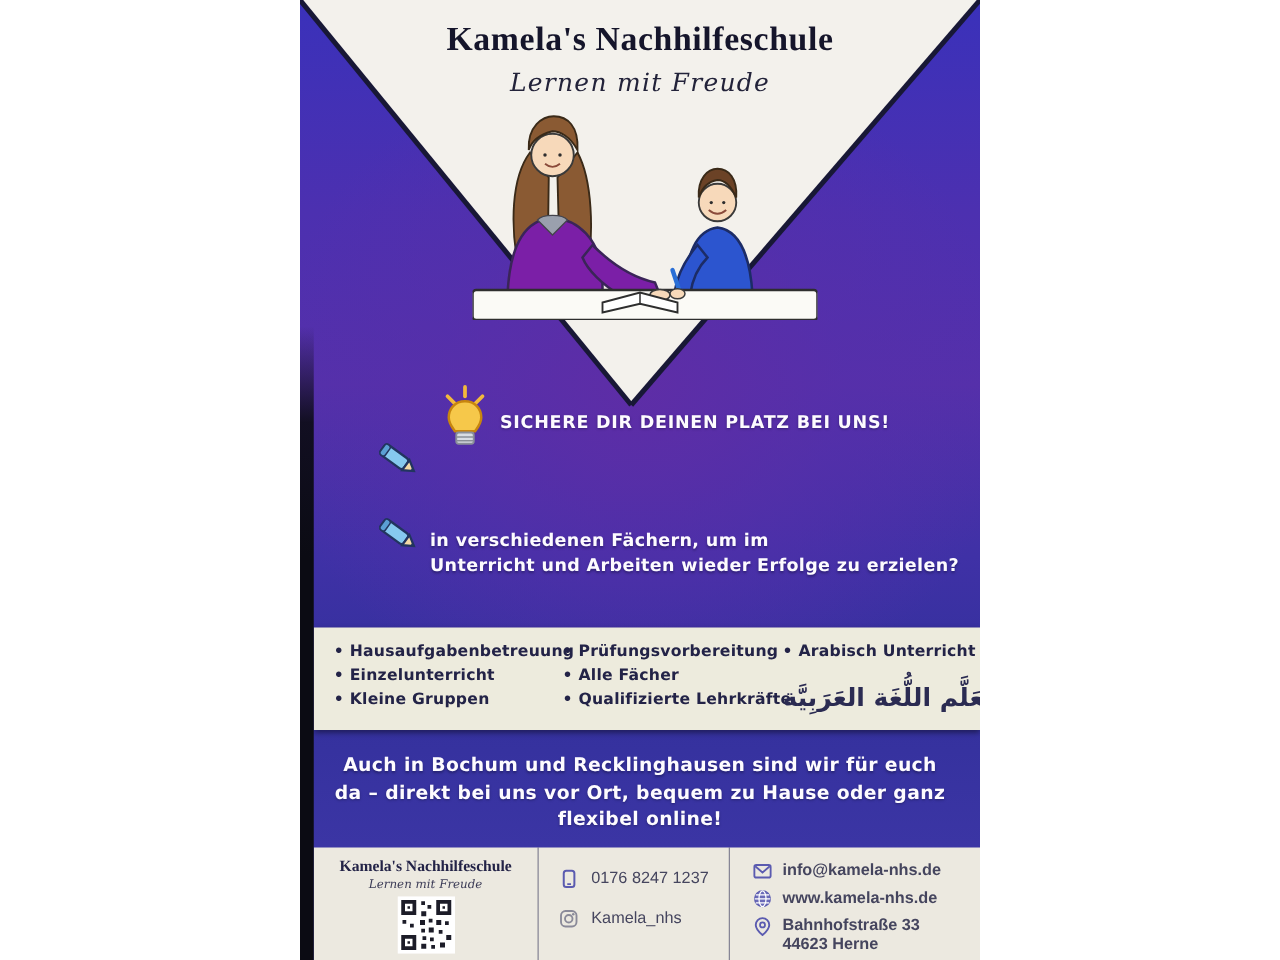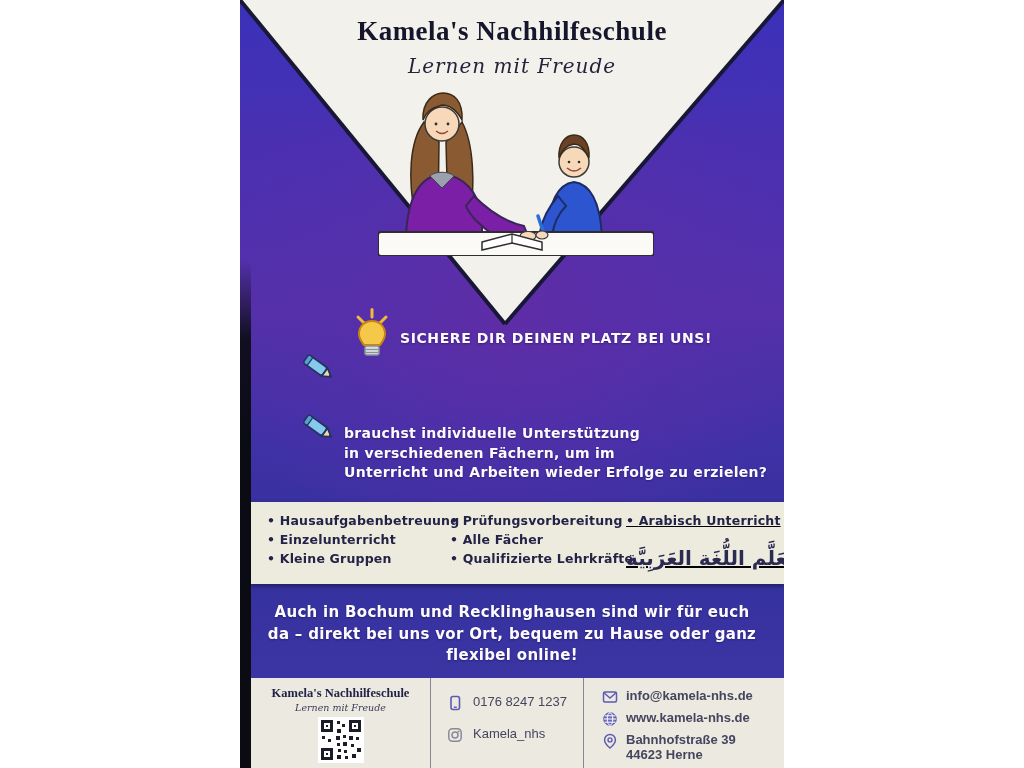--- a/index.html
+++ b/index.html
@@ -40,21 +40,21 @@
   .qblock.q1{top:366px;}
   .qblock.q2{top:424px;}
   .offers-box{
     position:absolute;left:11px;right:0;top:502px;height:82px;z-index:4;
     background:#edebdd;box-shadow:0 2px 4px rgba(15,15,40,.55);
     display:flex;align-items:flex-start;padding:11px 0 0 16px;box-sizing:border-box;
   }
   .offers-col{display:flex;flex-direction:column;gap:3px;}
   .offers-col.c1{width:183px;}
   .offers-col.c2{width:176px;}
-  .offers-col.c3{flex:1;text-decoration:underline;}
+  .offers-col.c3{flex:1;}
   .bullet-item{
     font-size:12.5px;font-weight:700;color:#232347;line-height:16px;white-space:nowrap;letter-spacing:.2px;
   }
   .bullet-item::before{content:"• ";color:#232347;}
   .arabic-line{
     direction:rtl;font-size:20px;font-weight:700;color:#2b2b52;margin-top:14px;padding-right:10px;
     white-space:nowrap;letter-spacing:0;
   }
   .locations{
     position:absolute;left:0;right:0;top:602px;z-index:4;text-align:center;
@@ -148,21 +148,20 @@
 
   <svg class="pencil p2" width="38" height="32" viewBox="0 0 38 32">
     <g transform="rotate(36 19 16)">
       <rect x="3" y="11" width="23" height="10" rx="2.5" fill="#86c9ef" stroke="#22355f" stroke-width="1.8"></rect>
       <rect x="3" y="11" width="5" height="10" rx="2" fill="#5a9fd4" stroke="#22355f" stroke-width="1.2"></rect>
       <path d="M26,11 L34,16 L26,21 Z" fill="#f3d9a6" stroke="#22355f" stroke-width="1.8"></path>
       <path d="M31.5,14.4 L34,16 L31.5,17.6 Z" fill="#22355f"></path>
     </g>
   </svg>
   <div class="qblock q2 comic">
-    <div>brauchst individuelle Unterstützung</div>
     <div>in verschiedenen Fächern, um im</div>
     <div>Unterricht und Arbeiten wieder Erfolge zu erzielen?</div>
   </div>
 
   <div class="offers-box">
     <div class="offers-col c1">
       <div class="bullet-item">Hausaufgabenbetreuung</div>
       <div class="bullet-item">Einzelunterricht</div>
       <div class="bullet-item">Kleine Gruppen</div>
     </div>
@@ -254,21 +253,21 @@
           <line x1="2.6" y1="11.2" x2="13.4" y2="11.2" stroke="#ffffff" stroke-width="1"></line>
         </svg>
         <span>www.kamela-nhs.de</span>
       </div>
       <div class="contact-row">
         <svg class="ic" width="16" height="16" viewBox="0 0 16 16">
           <path d="M8,1.5 C11,1.5 13.4,3.9 13.4,6.9 C13.4,10.4 8,15 8,15 C8,15 2.6,10.4 2.6,6.9 C2.6,3.9 5,1.5 8,1.5 Z" fill="none" stroke="#5b5bb0" stroke-width="1.5"></path>
           <circle cx="8" cy="6.9" r="2" fill="none" stroke="#5b5bb0" stroke-width="1.4"></circle>
         </svg>
         <span class="addr">
-          <span>Bahnhofstraße 39</span><br>
+          <span>Bahnhofstraße 33</span><br>
           <span>44623 Herne</span>
         </span>
       </div>
     </div>
   </div>
 
   <div class="left-edge"></div>
 </div>
 
 </body></html>

